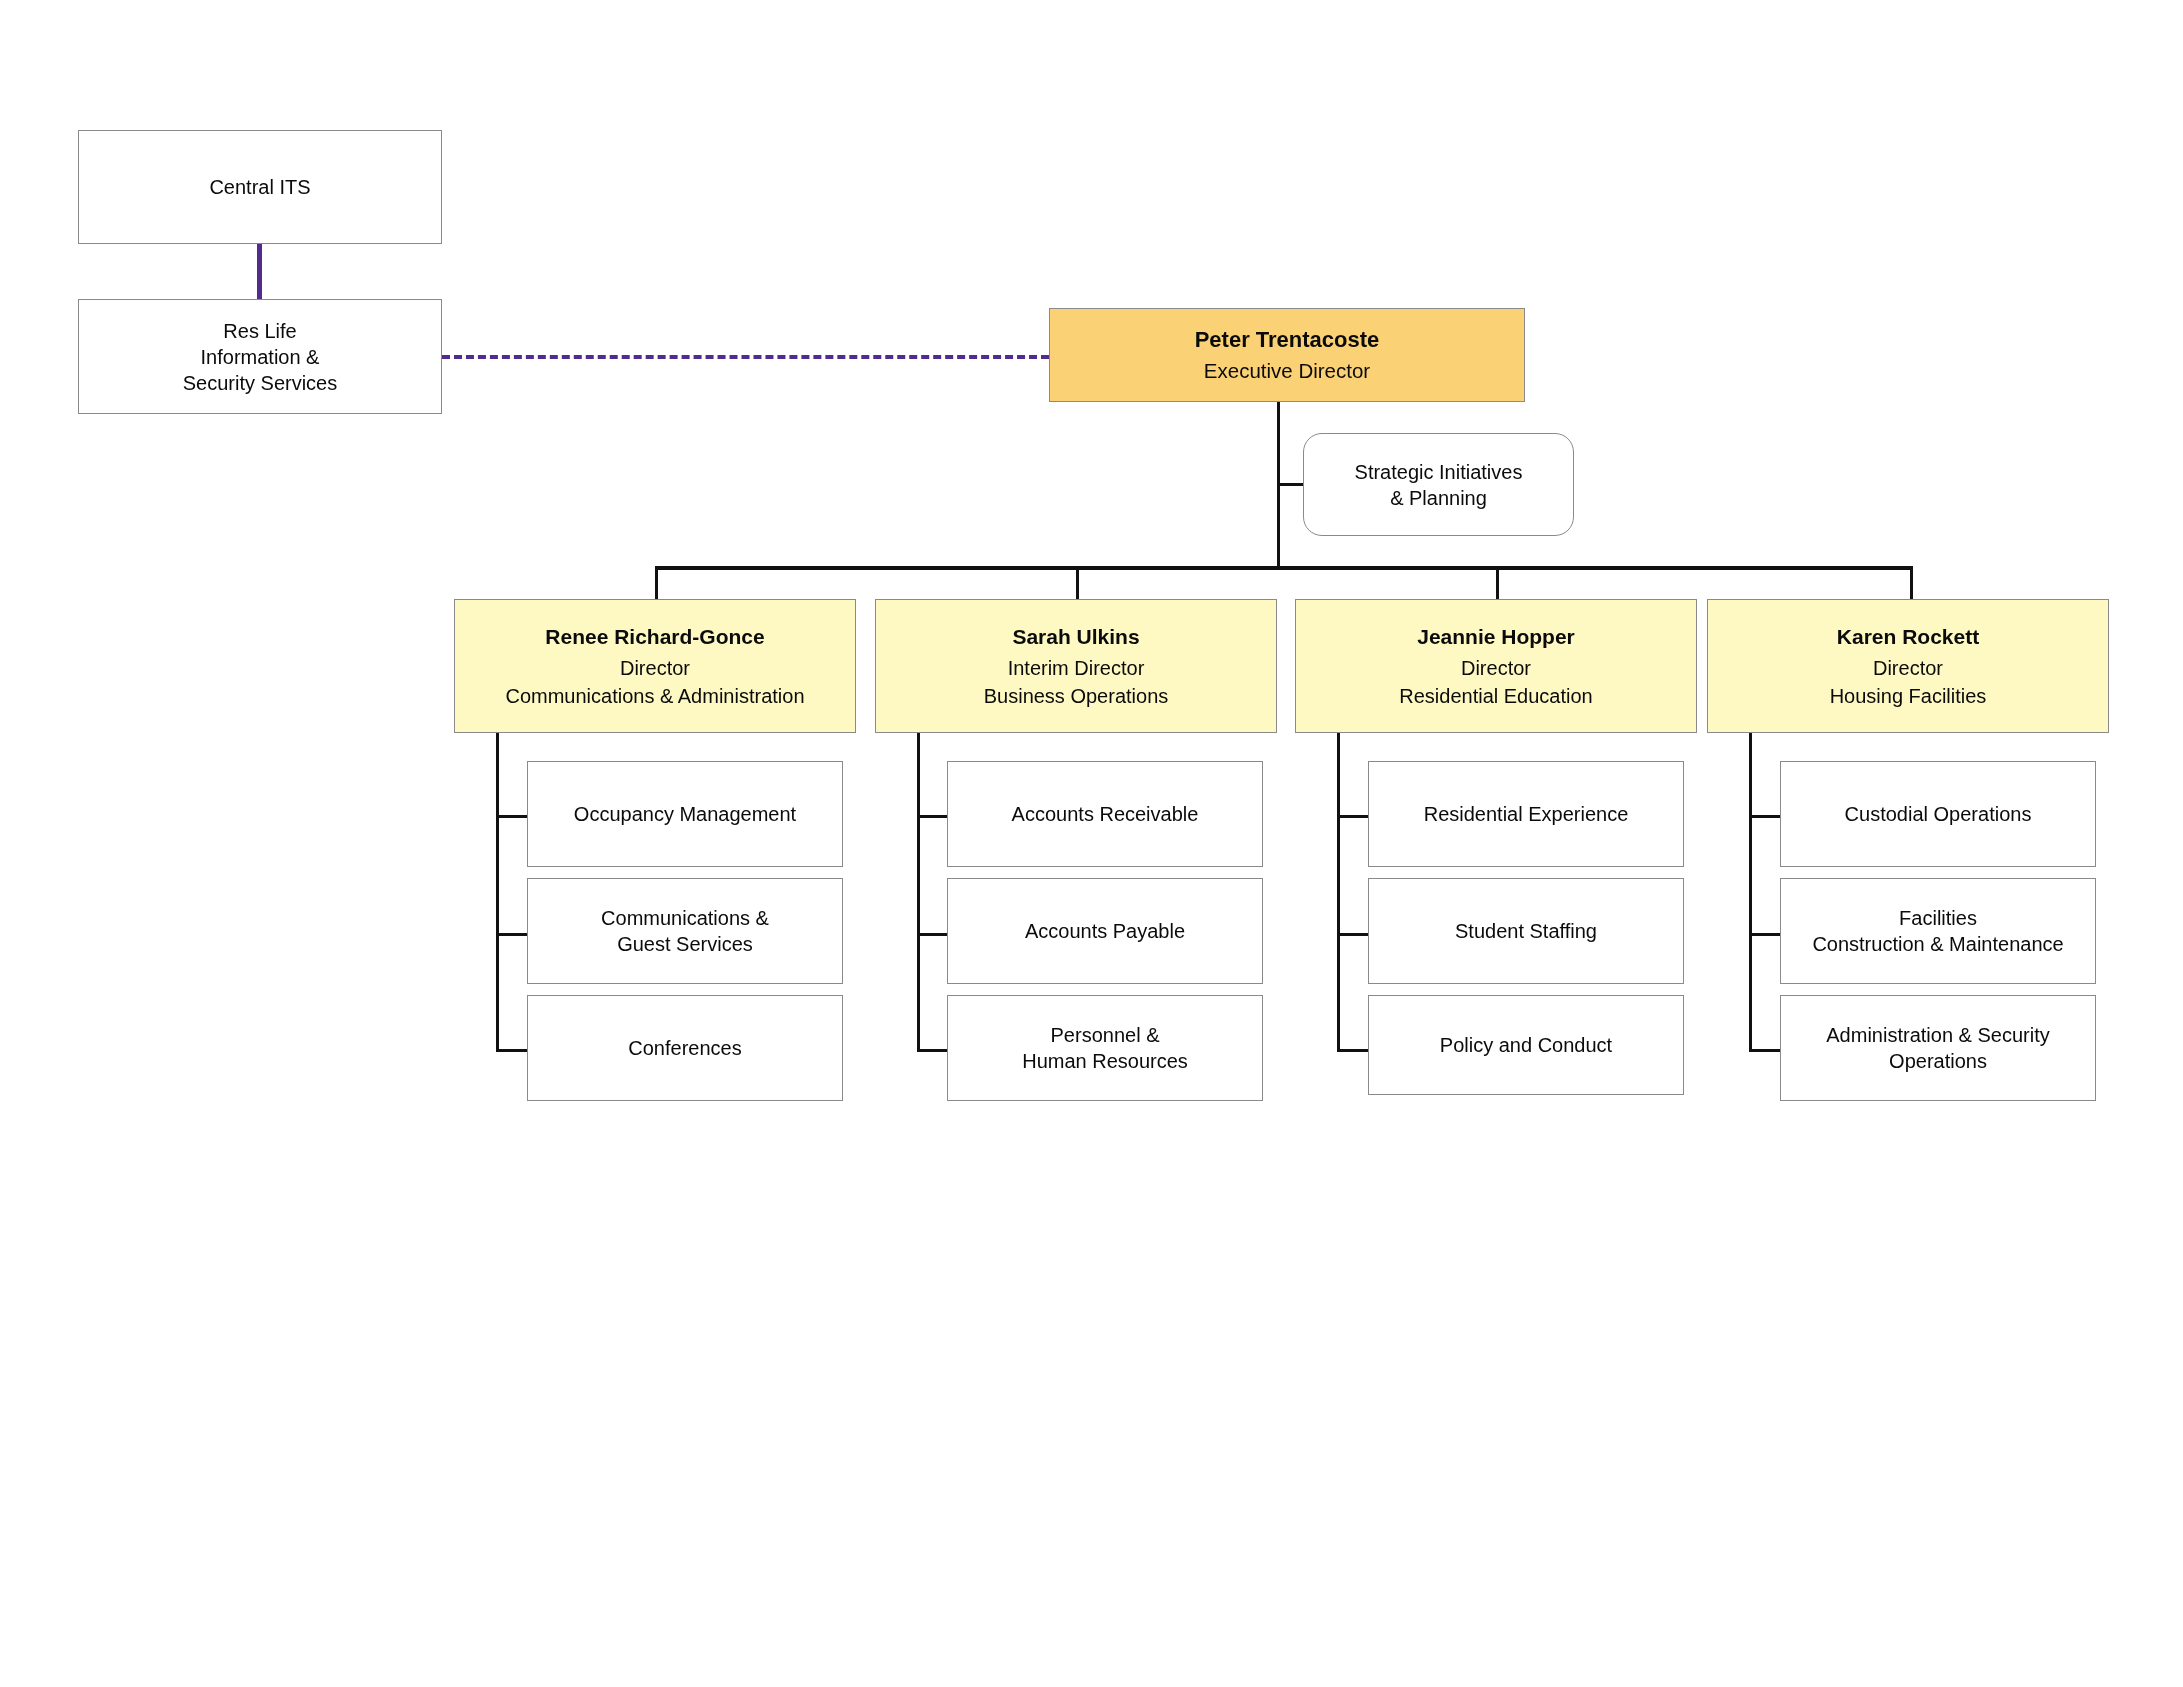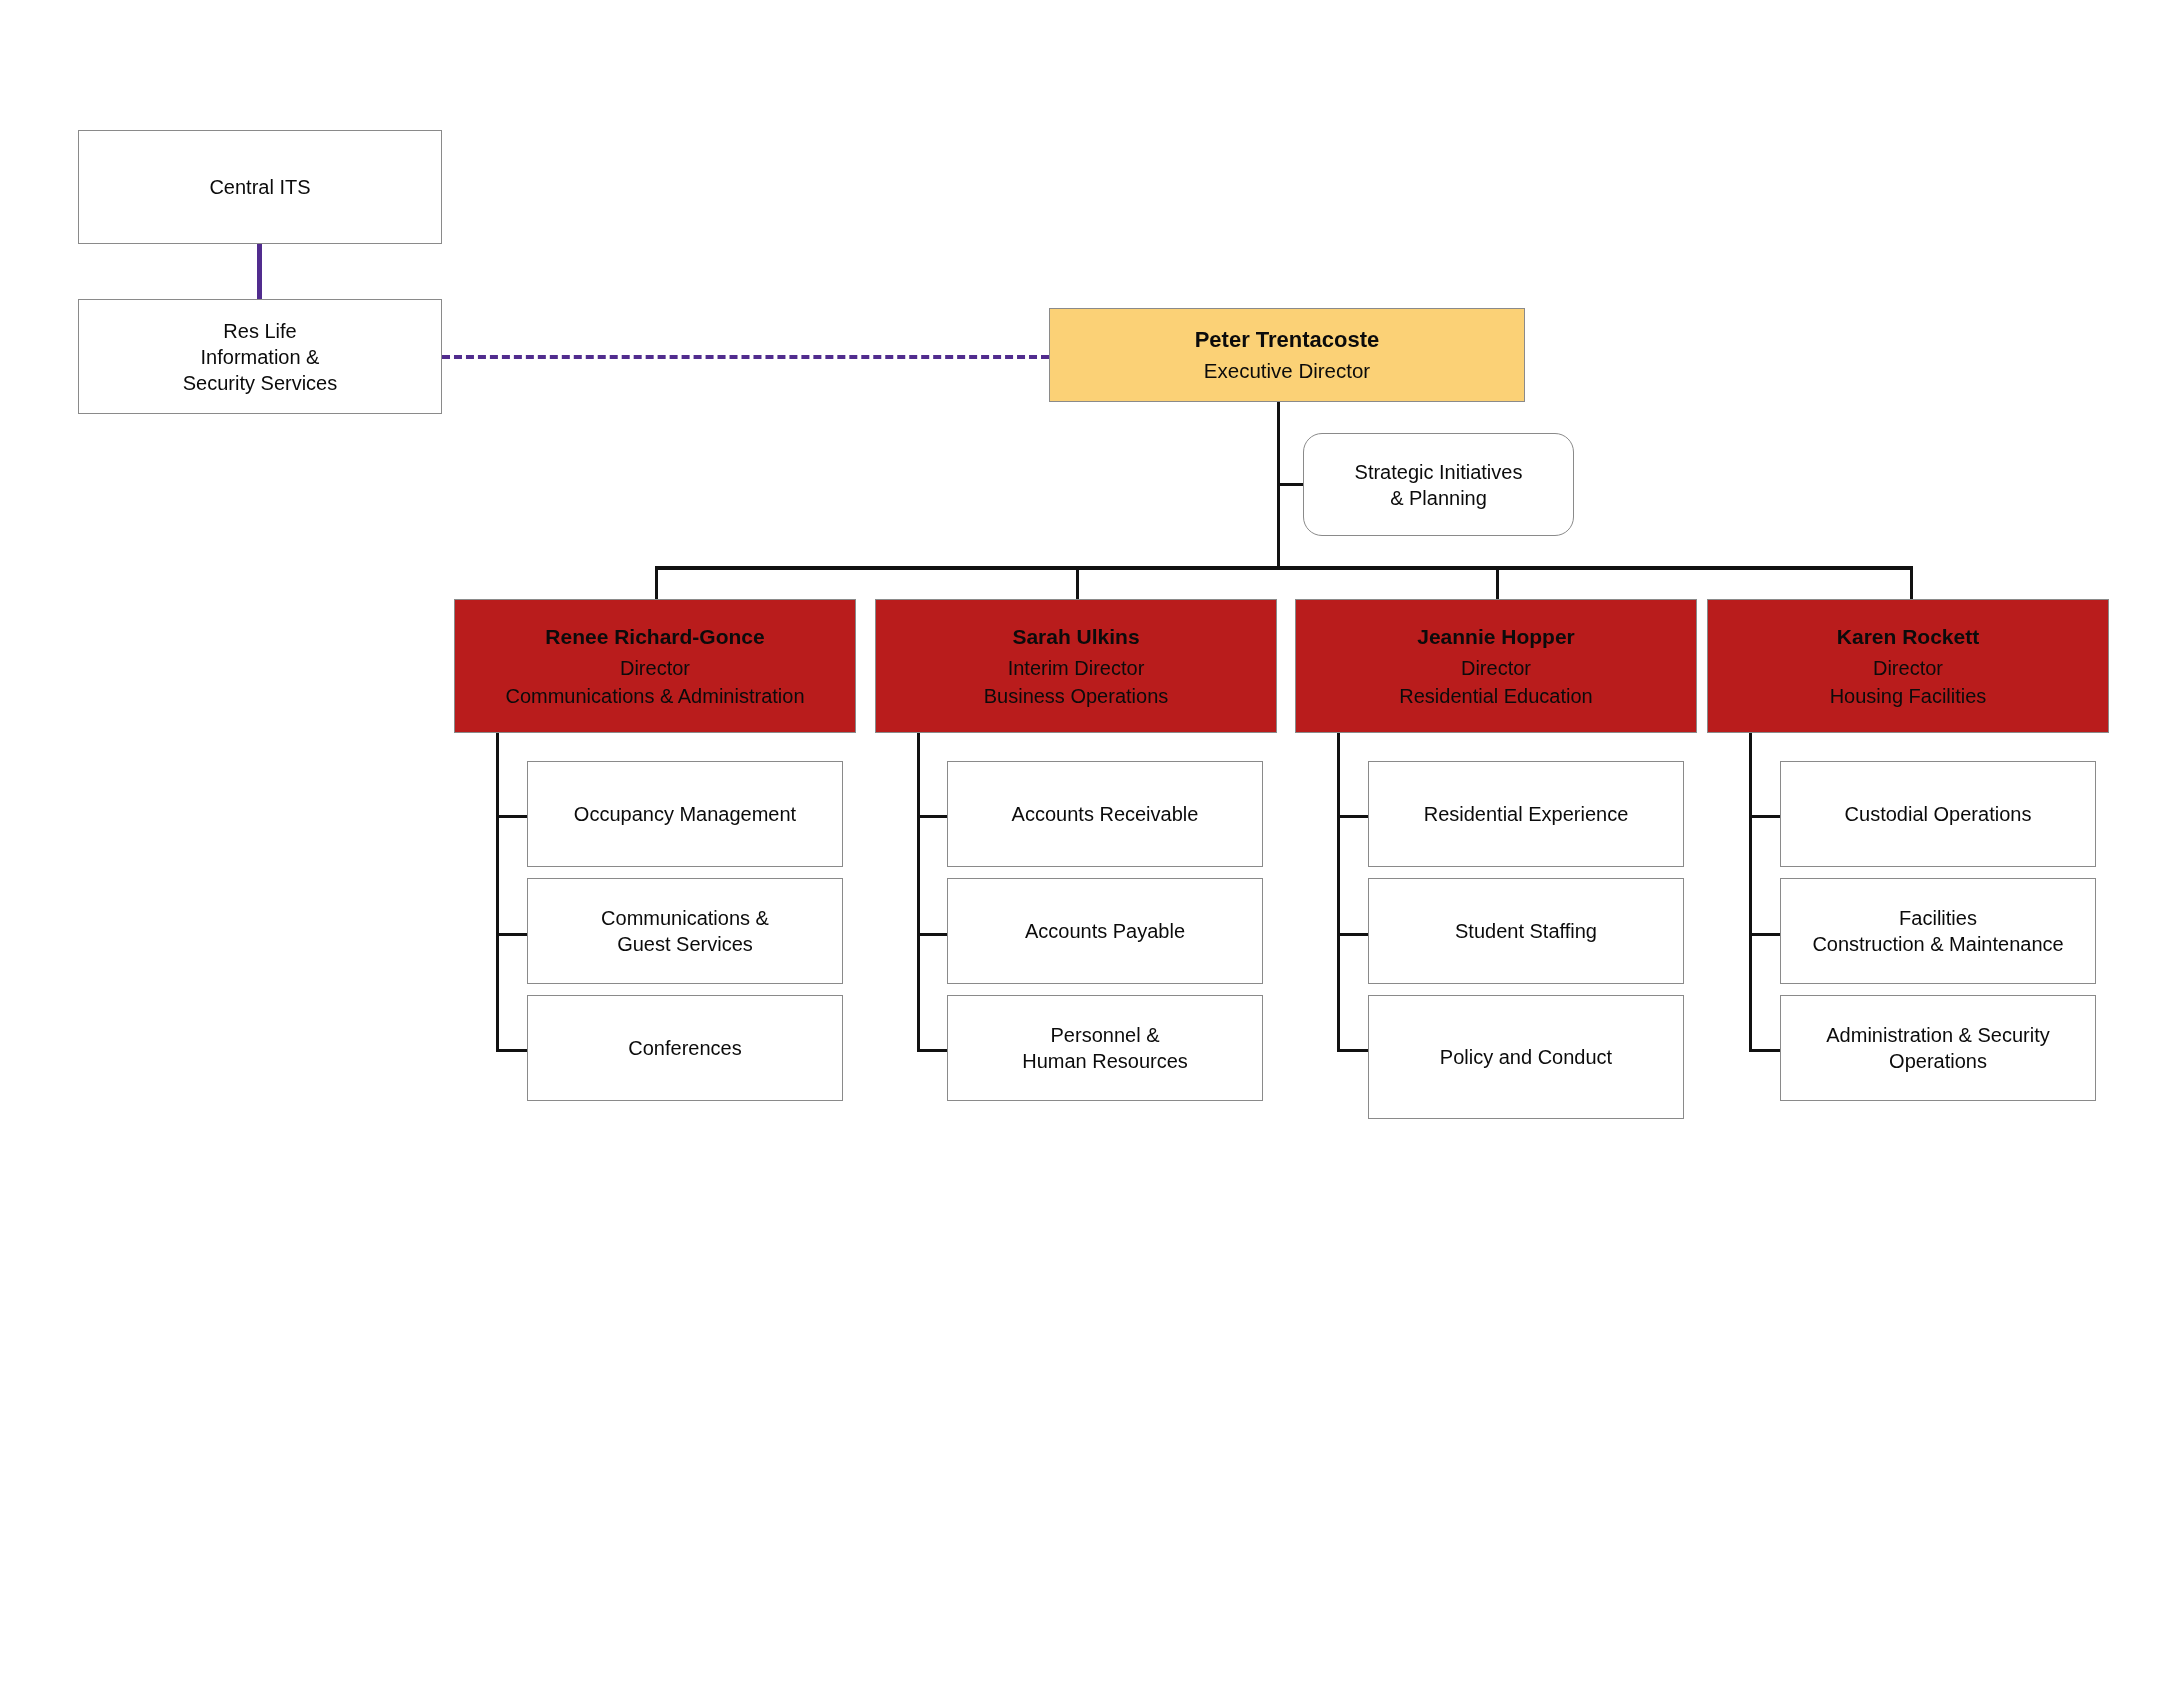--- a/index.html
+++ b/index.html
@@ -40,21 +40,21 @@
   
   .exec {
     background: #FBD176;
     border-color: #8a8a8a;
   }
   .exec .name { font-size: 22px; font-weight: 700; margin-bottom: 3.3px; }
   .exec .role { font-size: 20.5px; font-weight: 400; }
 
   
   .dir {
-    background: #b91c1c;
+    background: #fef9c3;
     border-color: #8a8a8a;
   }
   .dir .name { font-size: 21px; font-weight: 700; margin-bottom: 4px; }
   .dir .role { font-size: 20px; font-weight: 400; }
   .dir .area { font-size: 20px; font-weight: 400; margin-top: 2px; }
 
   
   .conn {
     position: absolute;
     background: #111111;
@@ -166,21 +166,21 @@
   <div class="conn h" style="left:1337px; top:815px; width:32px;"></div>
   <div class="conn h" style="left:1337px; top:933px; width:32px;"></div>
   <div class="conn h" style="left:1337px; top:1049px; width:32px;"></div>
 
   <div class="node unit" style="left:1368px; top:761px; width:316px; height:106px;">
     <span class="ln">Residential Experience</span>
   </div>
   <div class="node unit" style="left:1368px; top:878px; width:316px; height:106px;">
     <span class="ln">Student Staffing</span>
   </div>
-  <div class="node unit" style="left:1368px; top:995px; width:316px; height:124px;">
+  <div class="node unit" style="left:1368px; top:995px; width:316px; height:100px;">
     <span class="ln">Policy and Conduct</span>
   </div>
 
   <div class="node dir" style="left:1707px; top:599px; width:402px; height:134px;">
     <span class="name">Karen Rockett</span>
     <span class="role">Director</span>
     <span class="area">Housing Facilities</span>
   </div>
   <div class="conn v" style="left:1749px; top:733px; height:318px;"></div>
   <div class="conn h" style="left:1749px; top:815px; width:32px;"></div>

